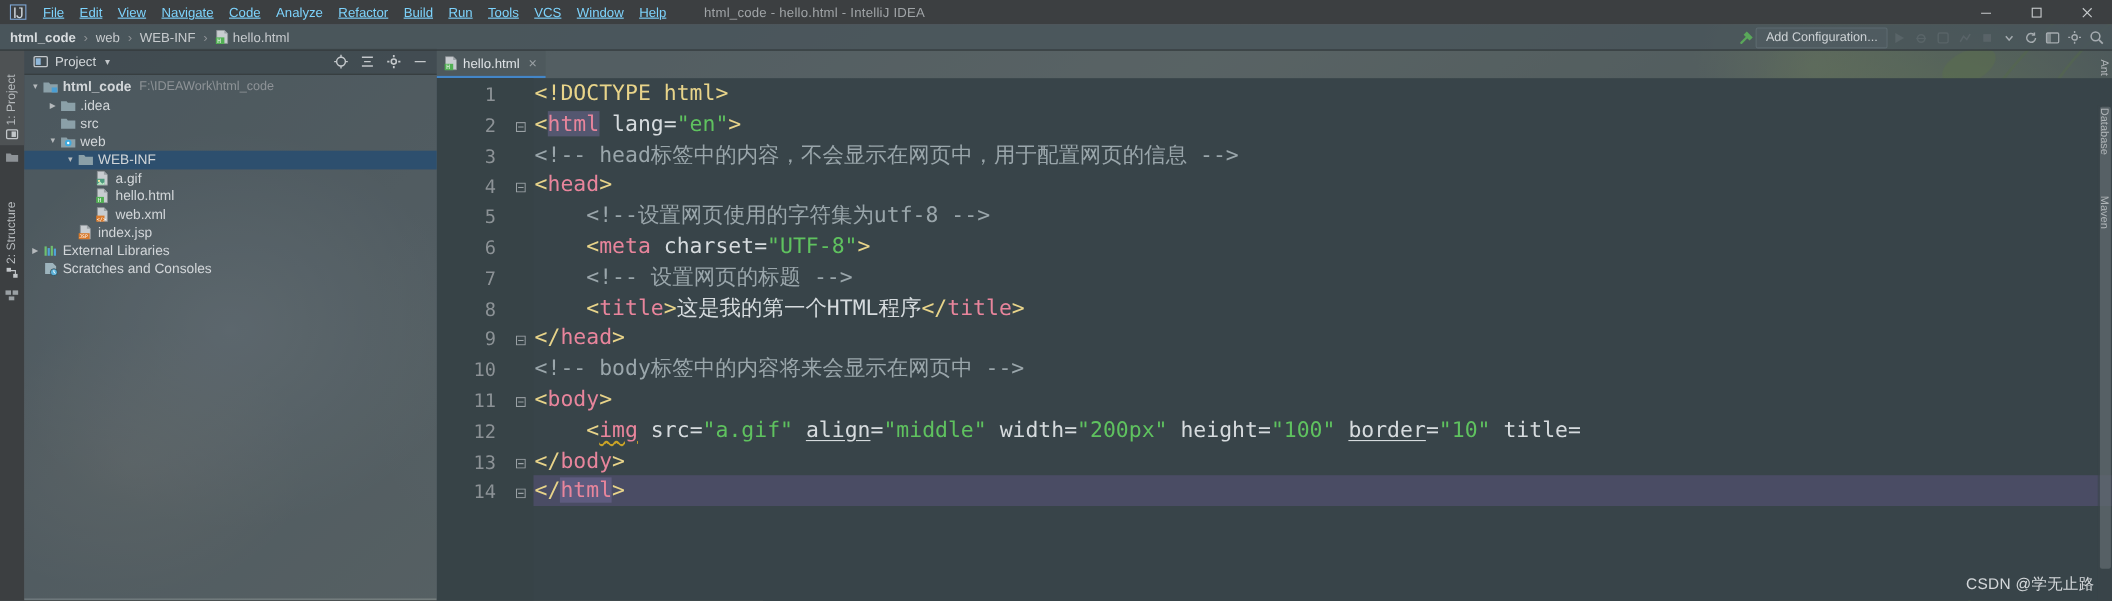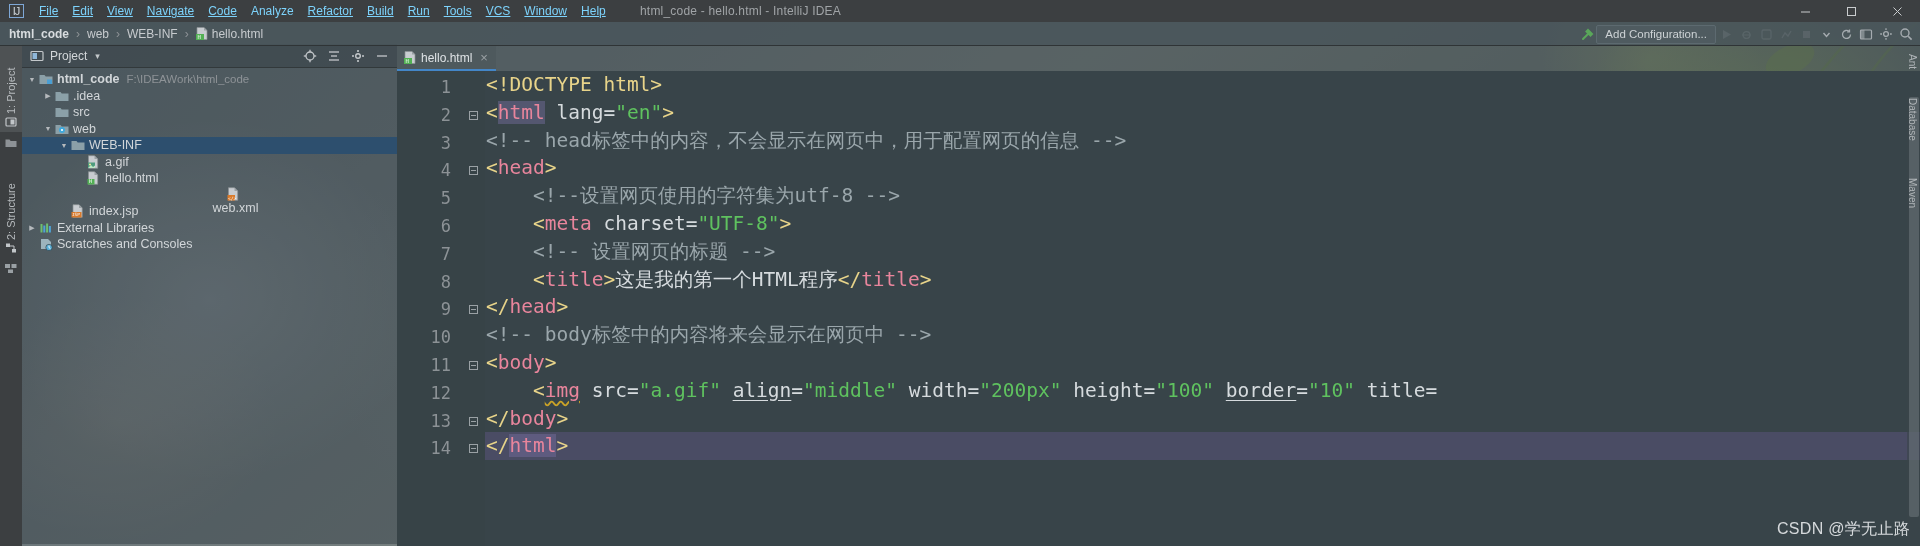--- a/index.html
+++ b/index.html
@@ -47,21 +47,21 @@
           color:#c9ccce; font-size:12px; }
   .wbtn svg { display:block; }
 
   
   .menubar {
     position:absolute; left:0; top:0; height:22px; display:flex; align-items:center;
     z-index:21; padding-left:2px;
   }
   .ijlogo { width:20px; height:16px; margin:0 6px 0 4px; display:flex; align-items:center; justify-content:center; }
   .ijlogo .box { width:15px; height:14px; border:1.5px solid #7ea7d6; color:#cfd6dc;
-    font-size:11px; font-family:"Liberation Sans",sans-serif; display:flex; align-items:center;
+    font-size:14px; font-family:"Liberation Sans",sans-serif; display:flex; align-items:center;
     justify-content:center; letter-spacing:-1px; }
   .menuitem {
     font-size:12px; color:#7dd3fc; padding:2px 7px; line-height:16px; white-space:nowrap;
   }
   .menuitem u { text-decoration:underline; text-underline-offset:1px; }
 
   
   .navbar {
     position:absolute; left:0; top:22px; width:1920px; height:24px;
     background:rgba(72,84,89,.92); z-index:19; display:flex; align-items:center;
@@ -158,22 +158,22 @@
   .hl { background:rgba(120,110,160,.45); }
   .wavy { text-decoration: underline wavy #c9a227; text-underline-offset:3px; }
   .underl { text-decoration: underline; text-underline-offset:3px; }
 
   
   .markerbar { position:absolute; right:0; top:25px; width:13px; height:475px; background:rgba(58,69,74,.6); }
   .scrollthumb { position:absolute; right:1px; top:1px; width:10px; height:420px; background:rgba(140,150,155,.35); border-radius:2px; }
 
   
   .watermark {
-    position:absolute; right:10px; bottom:6px; z-index:30;
-    font-size:16px; color:#e6e9eb; opacity:.9; letter-spacing:.3px;
+    position:absolute; right:16px; bottom:6px; z-index:30;
+    font-size:14px; color:#e6e9eb; opacity:.9; letter-spacing:.3px;
   }
 </style>
 </head>
 <body>
 
 <div id="app">
 
   <div class="bgphoto"></div>
   <svg class="leafveil" viewBox="0 0 430 546" preserveAspectRatio="none">
     <g opacity="0.55" fill="#7d9c4a">
@@ -480,21 +480,21 @@
           <span class="ticon">
             <svg width="13" height="14" viewBox="0 0 13 14">
               <path d="M1.5 0.7h6l3.2 3.2v9.4h-9.2z" fill="#c8ccd0" stroke="#8b9094" stroke-width=".7"></path>
               <path d="M7.5 0.7v3.2h3.2" fill="#9aa0a4"></path>
               <rect x="0.5" y="8" width="7" height="5.5" fill="#52b054"></rect>
               <text x="2" y="12.4" font-size="5" fill="#fff" font-family="monospace">H</text>
             </svg>
           </span>
           <span class="tlabel">hello.html</span>
         </div>
-        <div class="trow" style="padding-left: 52px; flex-direction: column;">
+        <div class="trow" style="padding-left: 52px;">
           <span class="tarrow"></span>
           <span class="ticon">
             <svg width="13" height="14" viewBox="0 0 13 14">
               <path d="M1.5 0.7h6l3.2 3.2v9.4h-9.2z" fill="#c8ccd0" stroke="#8b9094" stroke-width=".7"></path>
               <path d="M7.5 0.7v3.2h3.2" fill="#9aa0a4"></path>
               <rect x="0.5" y="8" width="7.5" height="5.5" fill="#d97a2b"></rect>
               <text x="1" y="12.5" font-size="4.6" fill="#fff" font-family="monospace">&lt;/&gt;</text>
             </svg>
           </span>
           <span class="tlabel">web.xml</span>

